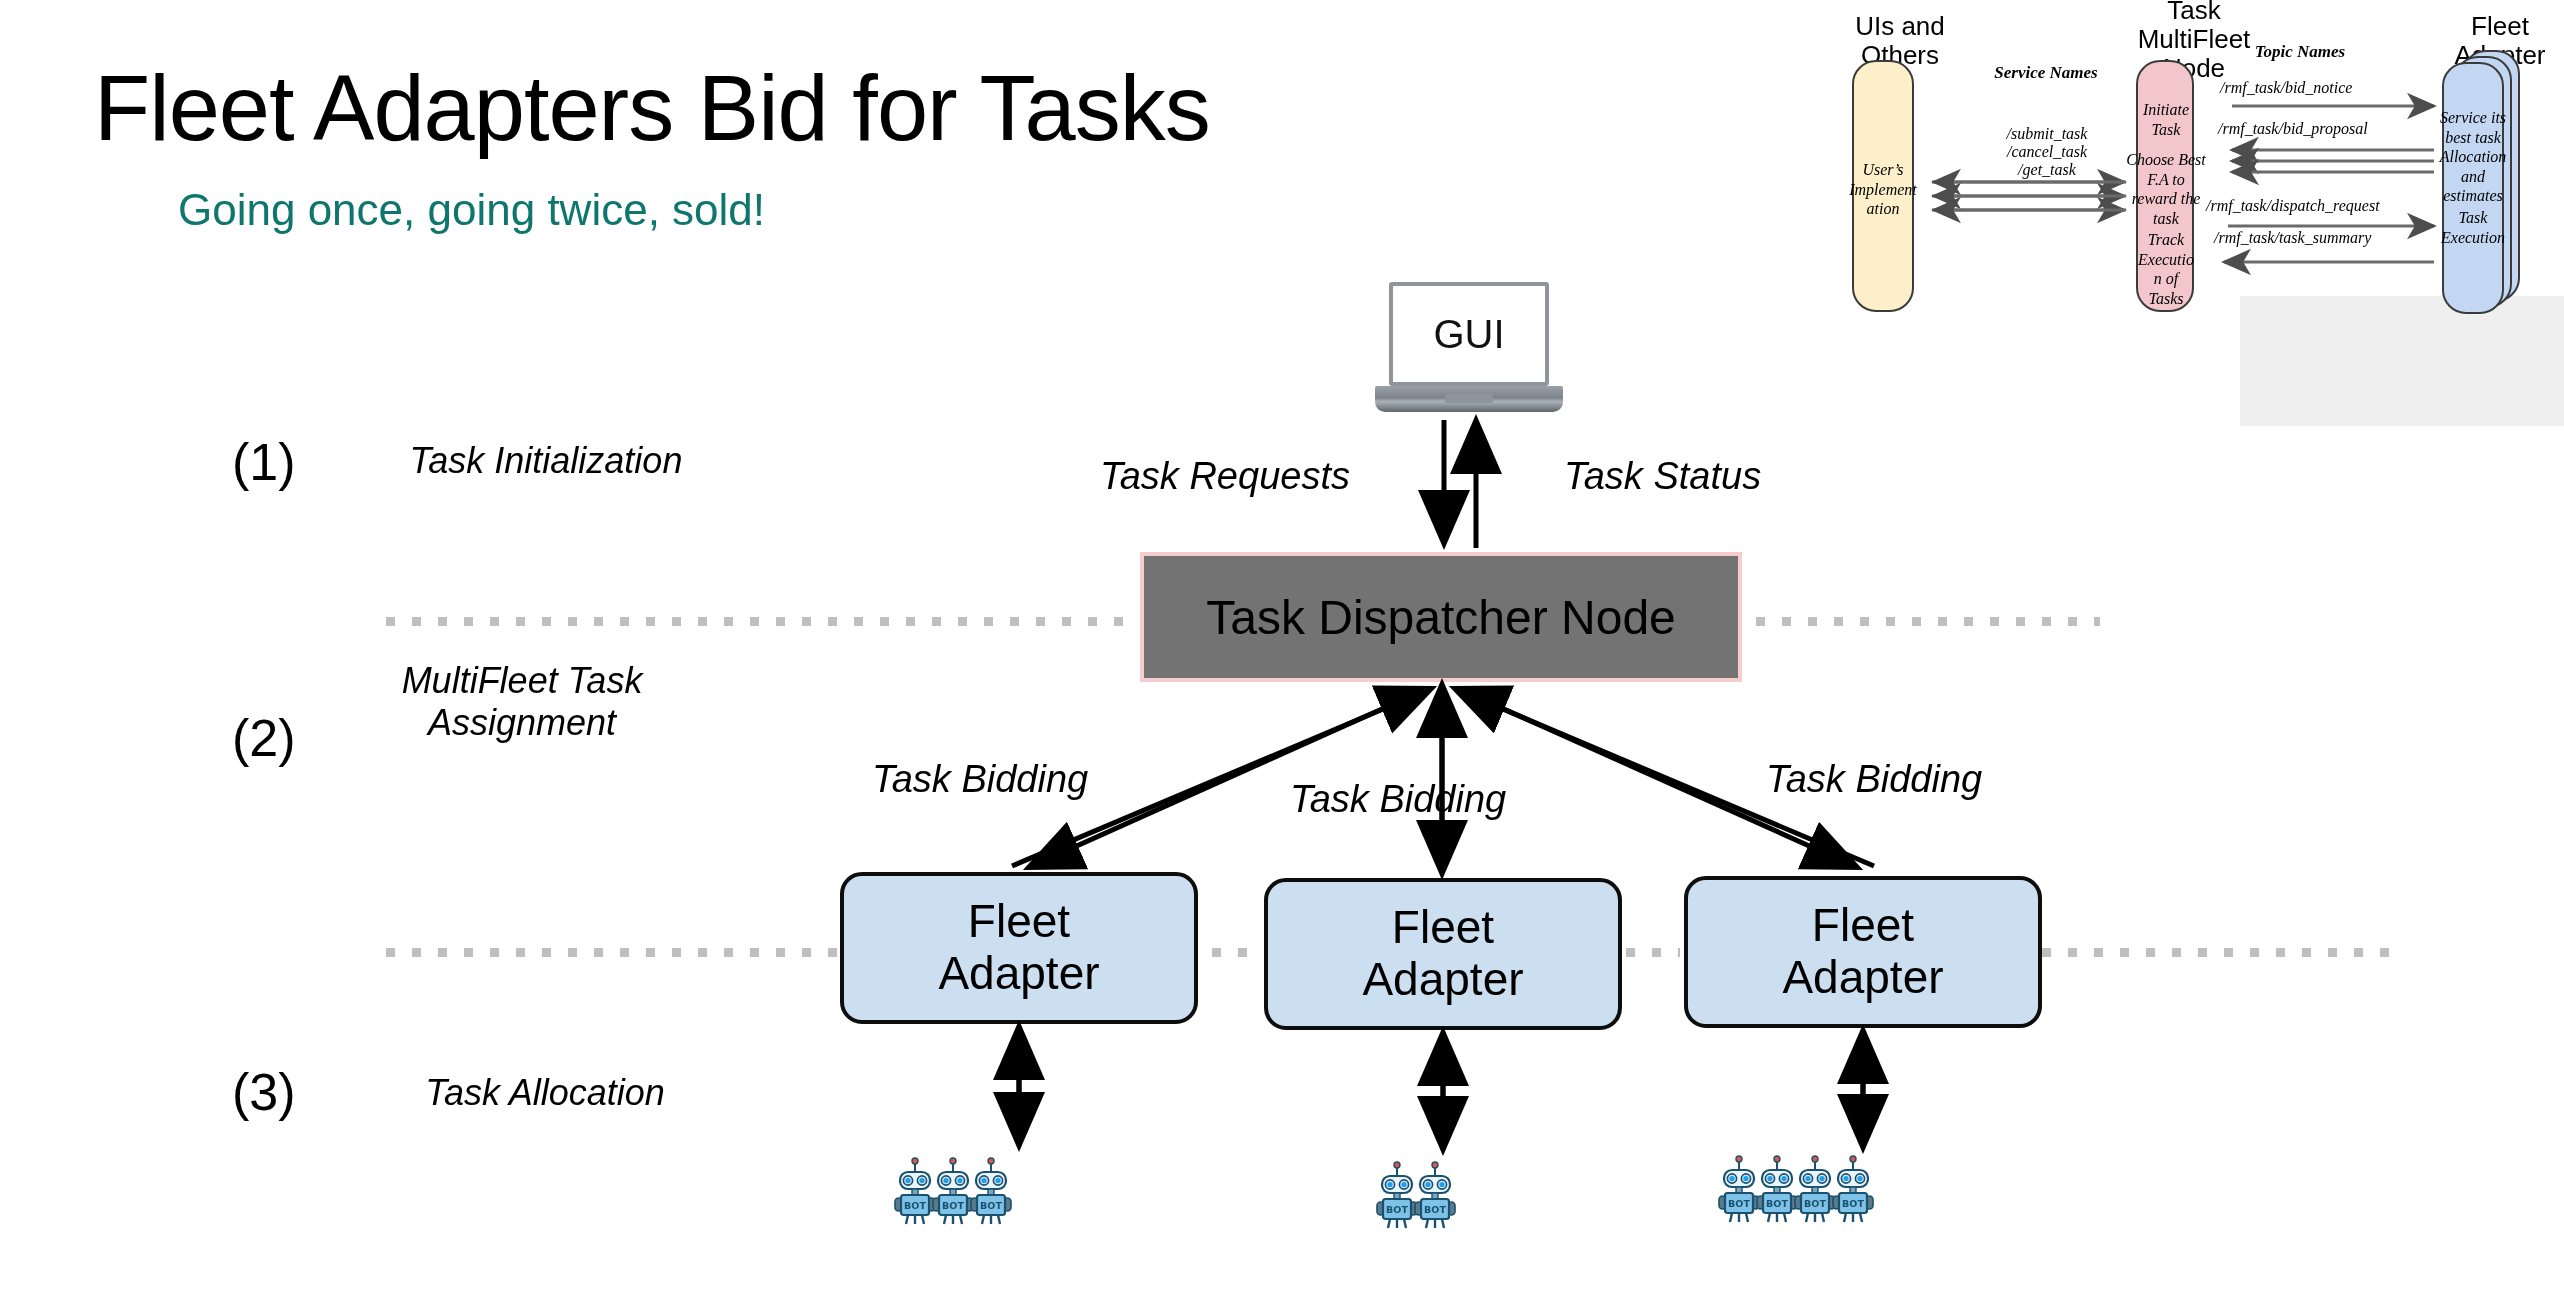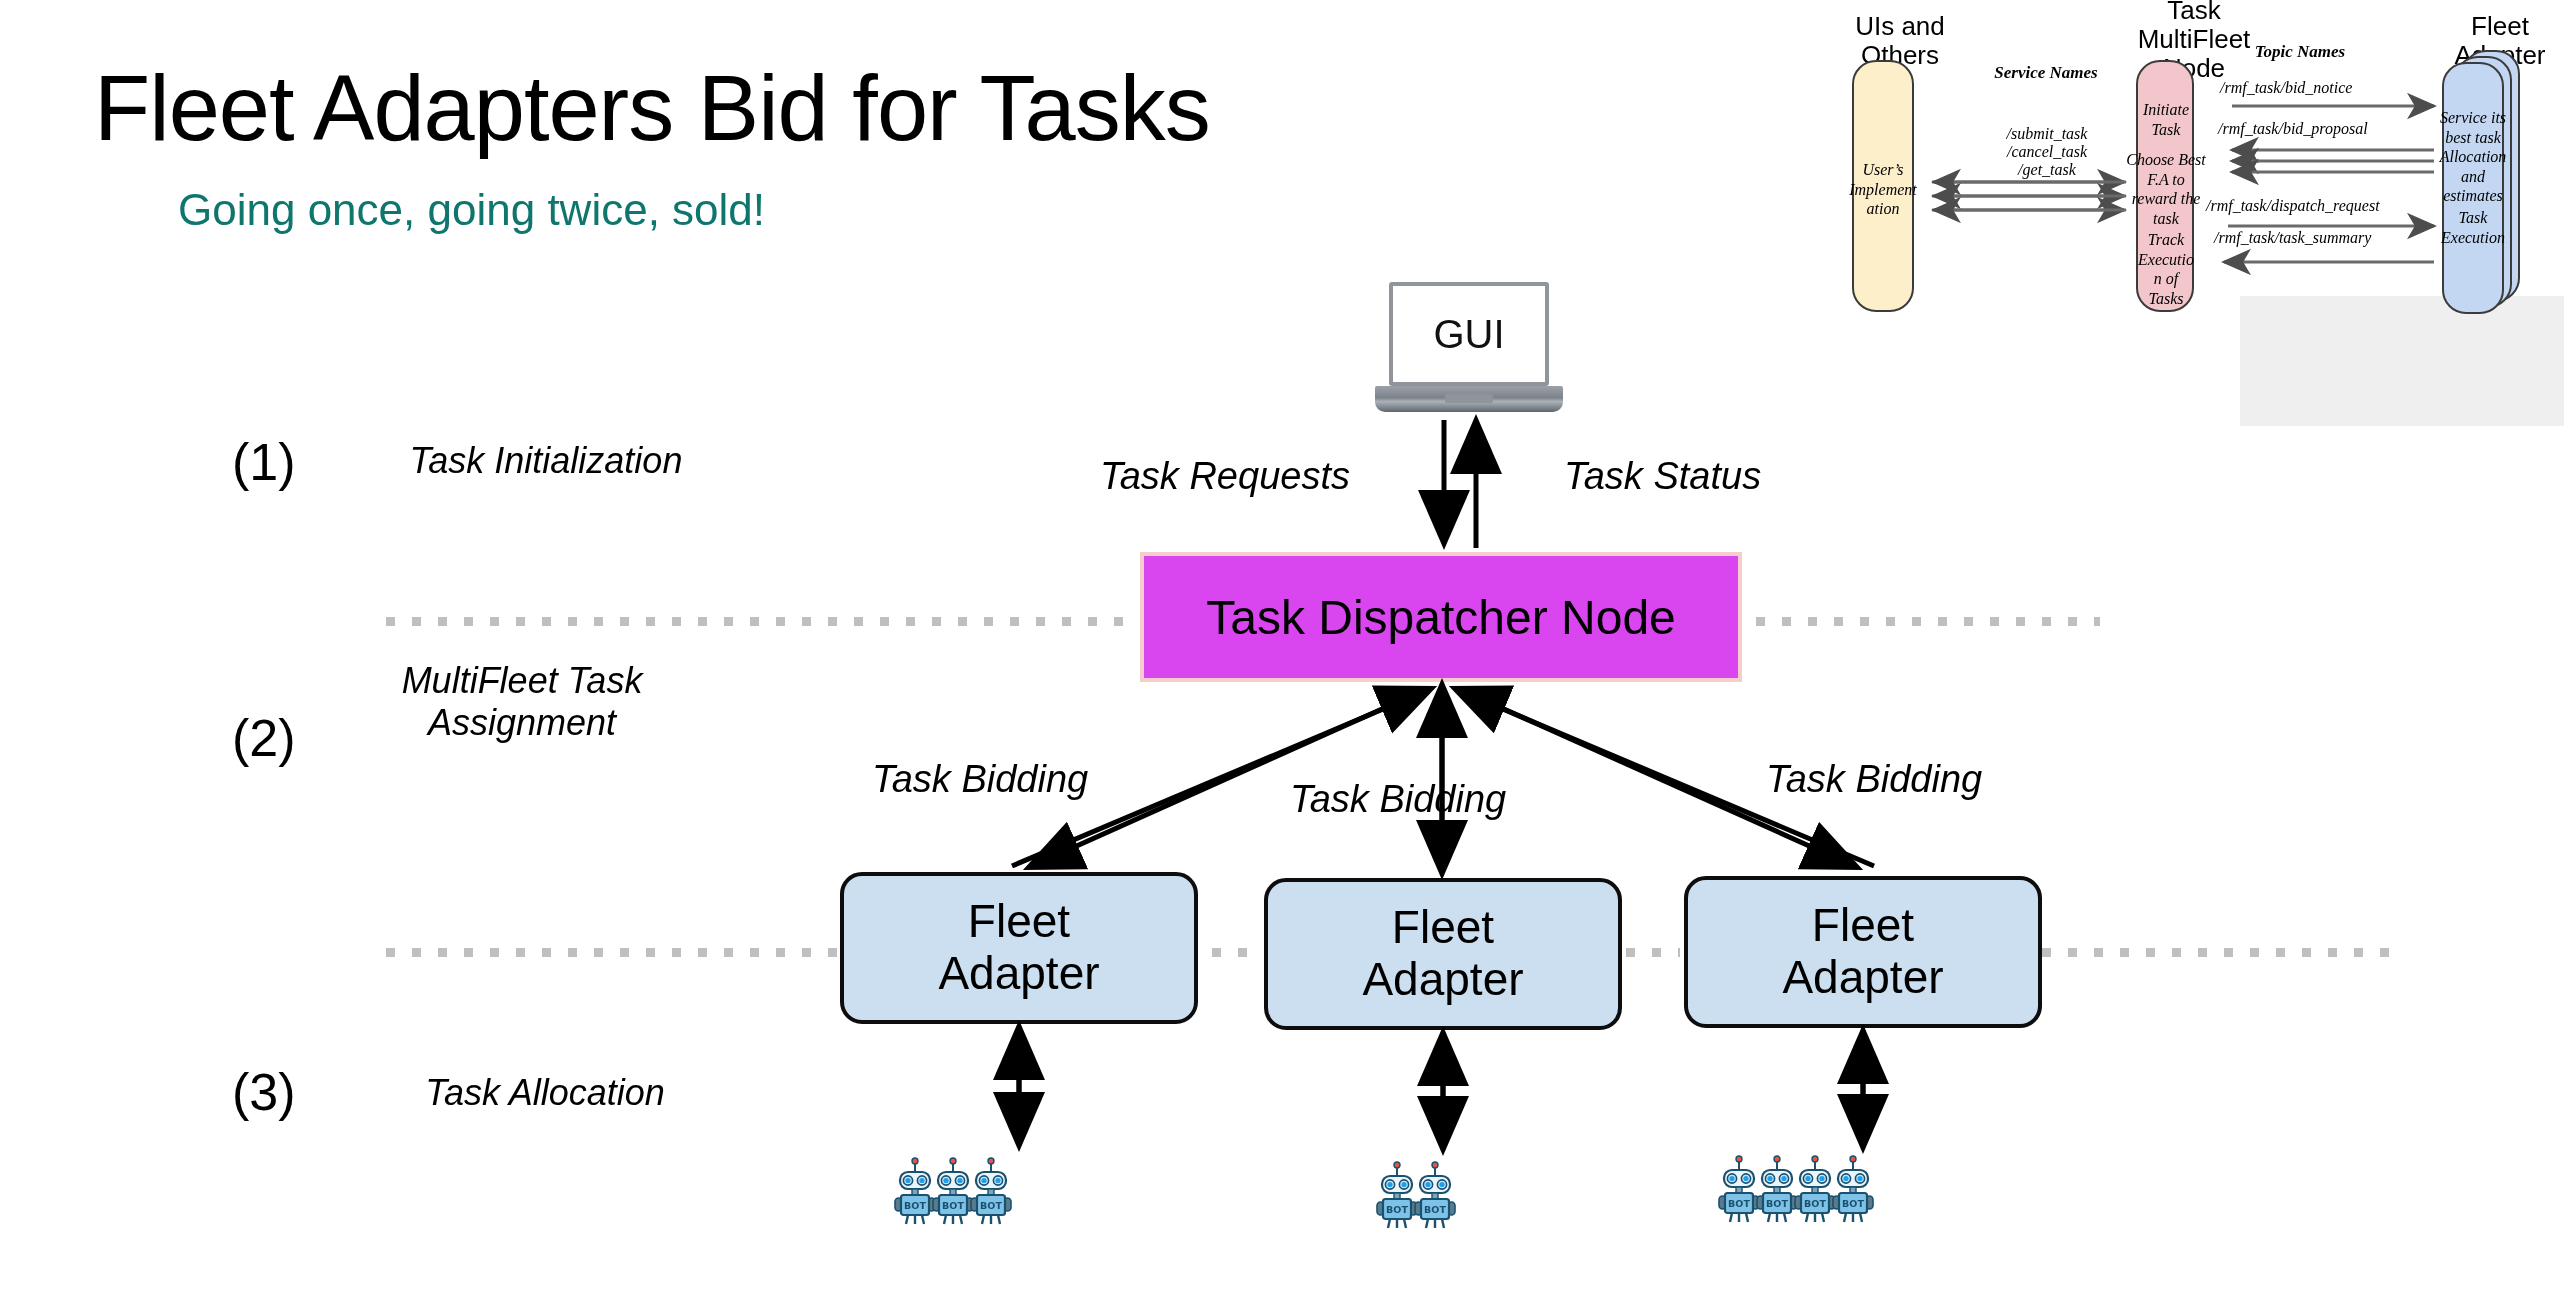--- a/index.html
+++ b/index.html
@@ -17,21 +17,21 @@
   .stage-label{position:absolute;font-size:36px;font-style:italic;text-align:center;
                line-height:1.18;}
 
   
   .sep{position:absolute;height:9px;
        background-image:linear-gradient(to right,#bfbfbf 0 9px,transparent 9px 26px);
        background-size:26px 9px;background-repeat:repeat-x;}
 
   
   #dispatcher-box{position:absolute;left:1140px;top:552px;width:602px;height:130px;
-     background:#d946ef;border:4px solid #f6cdcd;box-sizing:border-box;
+     background:#737373;border:4px solid #f6cdcd;box-sizing:border-box;
      display:flex;align-items:center;justify-content:center;
      font-size:48px;color:#000;}
   .fa-box{position:absolute;width:358px;height:152px;background:#ccdff0;
      border:4px solid #0d0d0d;border-radius:22px;box-sizing:border-box;
      display:flex;flex-direction:column;align-items:center;justify-content:center;
      font-size:46px;line-height:1.12;}
 
   
   .edge-label{position:absolute;font-size:38px;font-style:italic;white-space:nowrap;}
 

